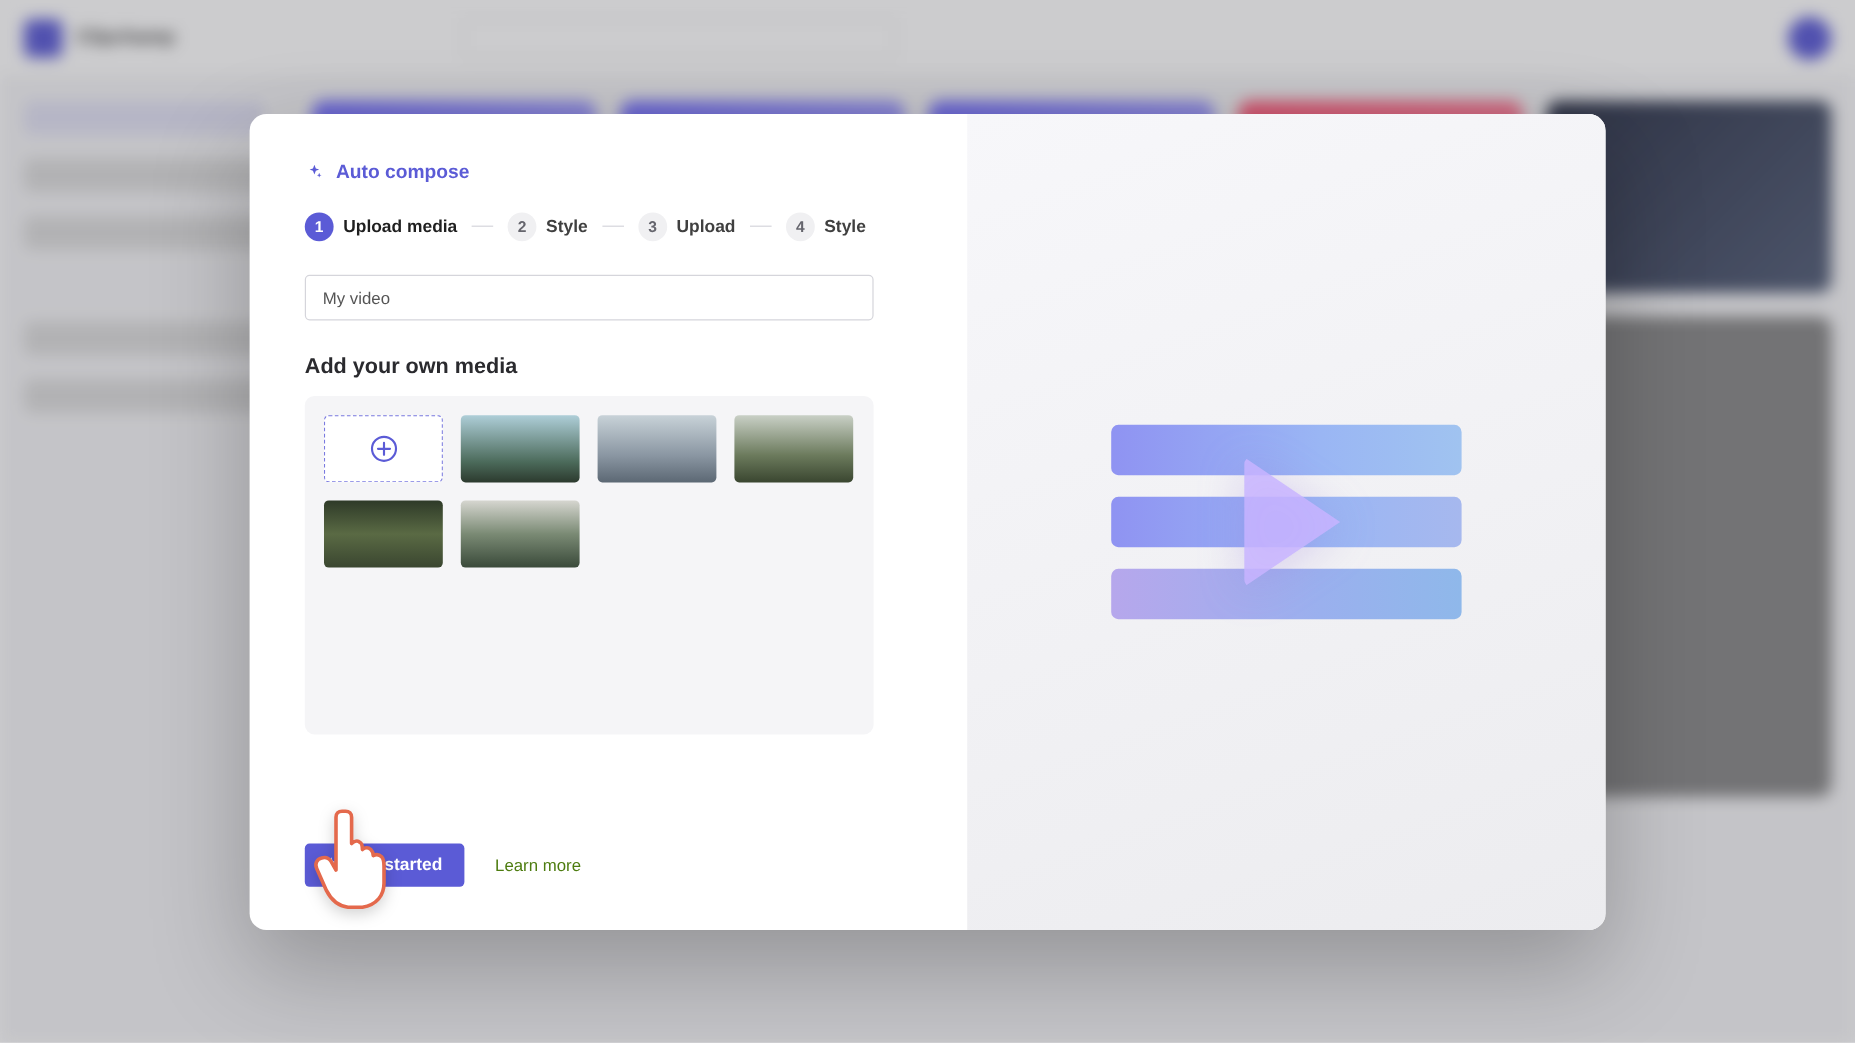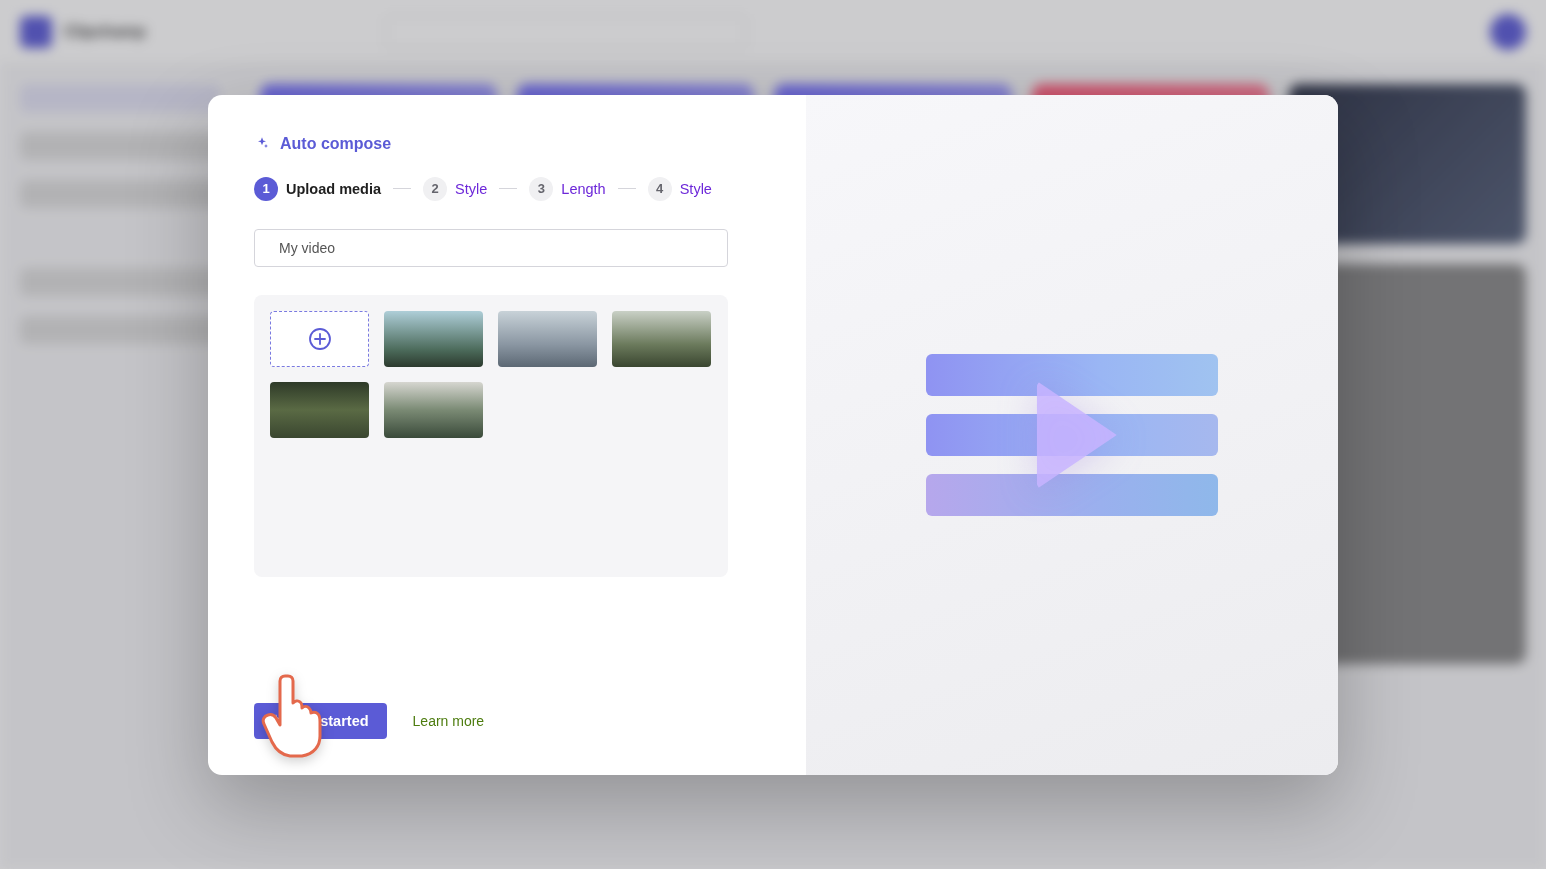--- a/index.html
+++ b/index.html
@@ -32,26 +32,26 @@
   .close-btn { position:absolute; top:20px; right:22px; width:24px; height:24px; display:flex; align-items:center; justify-content:center; color:#8a8a95; cursor:pointer; }
   
   
   .ac-header { display:flex; align-items:center; gap:10px; color:#5b5bd6; font-weight:600; font-size:16px; margin-bottom:24px; }
   .sparkle { width:16px; height:16px; }
   
   .stepper { display:flex; align-items:center; gap:12px; margin-bottom:28px; }
   .step { display:flex; align-items:center; gap:8px; font-size:14.5px; }
   .step-num { width:24px; height:24px; border-radius:50%; background:#f0f0f2; color:#65656d; display:flex; align-items:center; justify-content:center; font-size:13px; font-weight:600; }
   .step.active .step-num { background:#5b5bd6; color:#fff; }
-  .step-label { color:#6d28d9; font-weight:400; }
+  .step-label { color:#404040; font-weight:700; }
   .step.active .step-label { color:#1f1f1f; font-weight:600;text-align:right; }
   .step-sep { flex:0 0 18px; height:1px; background:#d5d5db; }
   
   .field-label { font-size:18px; font-weight:600; color:#2a2a2e; margin-bottom:14px; }
-  .title-input { width:474px; height:38px; border:1px solid #d5d5db; border-radius:4px; padding:0 24px; font-size:14px; color:#555; margin-bottom:28px; }
+  .title-input { width:474px; height:38px; border:1px solid #d5d5db; border-radius:4px; padding:0 14px; font-size:14px; color:#555; margin-bottom:28px; }
   
   .media-box { width:474px; height:282px; background:#f5f5f7; border-radius:8px; padding:16px; display:flex; flex-wrap:wrap; gap:15px; align-content:flex-start; }
   .thumb, .add-tile { width:99px; height:56px; border-radius:4px; }
   .add-tile { border:1.5px dashed #7a7ae0; display:flex; align-items:center; justify-content:center; color:#5b5bd6; cursor:pointer; background:#fff; }
   .add-tile svg { width:24px; height:24px; }
   .thumb { background:#778; background-size:cover; }
   .thumb.t1 { background:linear-gradient(180deg,#aeced8 0%,#4b6a5a 70%,#2c3a2e 100%); }
   .thumb.t2 { background:linear-gradient(180deg,#c8d2d8 0%,#8a96a2 60%,#5c6874 100%); }
   .thumb.t3 { background:linear-gradient(180deg,#c9d0c6 0%,#6b7a5c 60%,#3a4630 100%); }
   .thumb.t4 { background:linear-gradient(180deg,#2e3a28 0%,#5a6a44 50%,#3a4630 100%); }
@@ -133,31 +133,32 @@
           <div class="step-label">Upload media</div>
         </div>
         <div class="step-sep"></div>
         <div class="step">
           <div class="step-num">2</div>
           <div class="step-label">Style</div>
         </div>
         <div class="step-sep"></div>
         <div class="step">
           <div class="step-num">3</div>
-          <div class="step-label">Length</div>
+          <div class="step-label">Upload</div>
         </div>
         <div class="step-sep"></div>
         <div class="step">
           <div class="step-num">4</div>
           <div class="step-label">Style</div>
         </div>
       </div>
 
       <input class="title-input" value="My video" style="">
 
+      <div class="field-label">Add your own media</div>
       <div class="media-box">
         <div class="add-tile">
           <svg viewBox="0 0 24 24" fill="none" stroke="#5b5bd6" stroke-width="1.8">
               <circle cx="12" cy="12" r="10"></circle>
               <path d="M12 7v10M7 12h10" stroke-linecap="round"></path>
             </svg>
         </div>
         <div class="thumb t1"></div>
         <div class="thumb t2"></div>
         <div class="thumb t3"></div>

